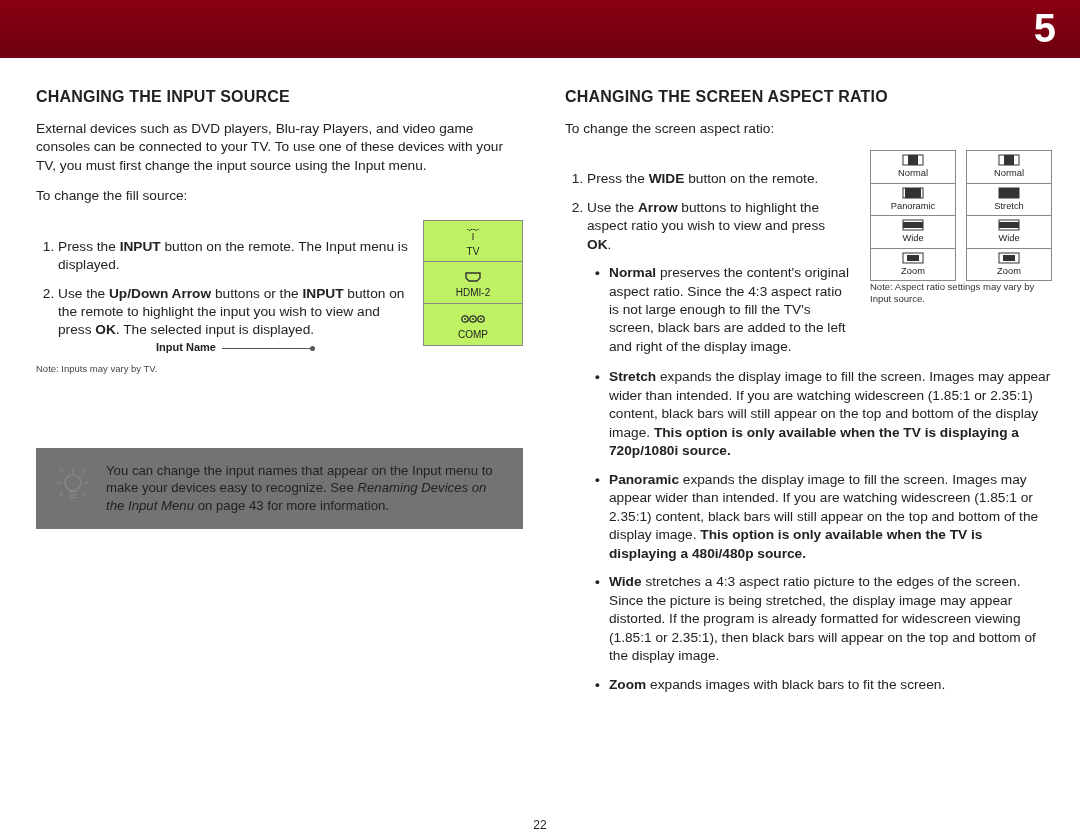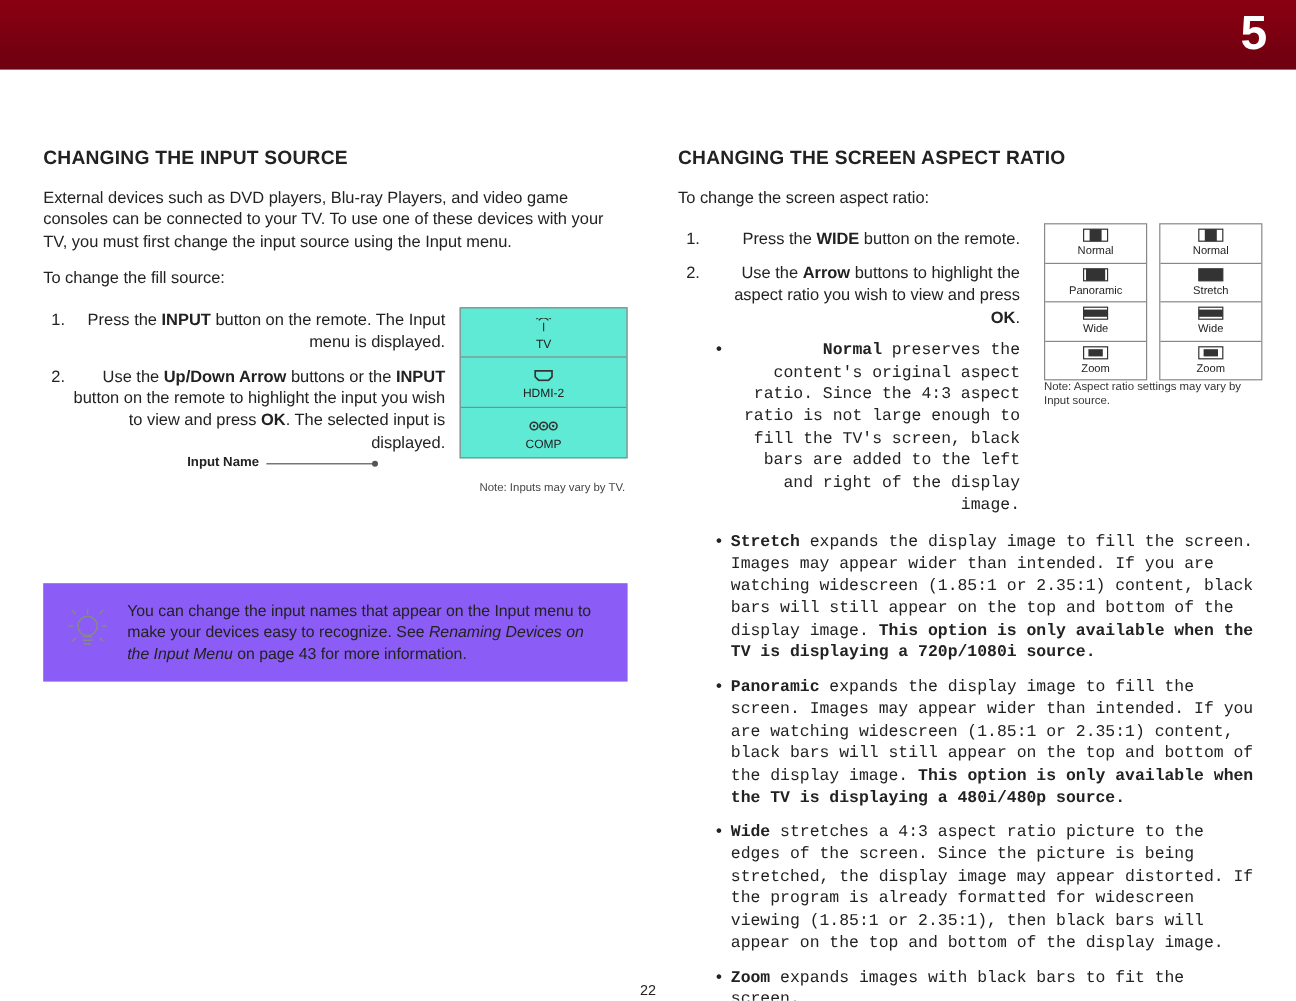--- a/index.html
+++ b/index.html
@@ -35,39 +35,38 @@
     flex: 1;
     font-size: 13.7px;
     line-height: 1.35;
   }
   h2.section-title {
     font-size: 16px;
     font-weight: 900;
     letter-spacing: 0.2px;
     margin-bottom: 12px;
     text-transform: uppercase;
-    margin-top: 36px;
   }
   p { margin-bottom: 12px; }
   .justify { text-align: justify; }
-  ol.steps { list-style: decimal; padding-left: 22px; margin-top: 4px; text-align: right; }
+  ol.steps { list-style: decimal; padding-left: 22px; margin-top: 20px; }
   ol.steps li { margin-bottom: 10px; }
-  ul.bullets { list-style: none; padding-left: 22px; font-family: Liberation Mono, monospace; }
+  ul.bullets { list-style: none; padding-left: 22px; }
   ul.bullets li { position: relative; margin-bottom: 10px; }
   ul.bullets li::before { content: "•"; position: absolute; left: -14px; top: 0; font-weight: bold; }
   .b { font-weight: bold; }
   .i { font-style: italic; }
   
   
   .left-flow { display: flex; gap: 12px; align-items: flex-start; }
   .left-text { flex: 1; }
   .input-menu {
-    width: 140px;
+    width: 100px;
     border: 1px solid #888;
-    background: #5eead4;
+    background: #bef264;
     margin-top: 2px;
   }
   .input-menu .row {
     text-align: center;
     padding: 6px 0 3px;
     border-bottom: 1px solid #888;
     font-size: 10px;
   }
   .input-menu .row:last-child { border-bottom: none; }
   .input-menu .ico { margin-bottom: 2px; font-size: 12px; }
@@ -75,24 +74,24 @@
   
   .input-name-line {
     display: flex;
     align-items: center;
     margin-top: -10px;
   }
   .input-name-label { font-size: 11px; font-weight: bold; margin-left: 120px; }
   .input-name-rule { flex: 1; border-top: 1px solid #555; margin-left: 6px; margin-right: -2px; position:relative; top:1px; max-width: 90px;}
   .input-name-dot { width:5px; height:5px; background:#555; border-radius:50%; position:relative; top:1px;}
   
-  .note-sm { font-size: 9.5px; color: #444; text-align: right; margin-top: 8px; margin-right: 2px; }
+  .note-sm { font-size: 9.5px; color: #444; text-align: left; margin-top: 8px; margin-right: 2px; }
   
   .tipbox {
-    background: #8b5cf6;
+    background: #737373;
     padding: 14px 16px 14px 70px;
     margin-top: 72px;
     position: relative;
     font-size: 13.2px;
     line-height: 1.35;
   }
   .tip-icon {
     position: absolute;
     left: 20px;
     top: 50%;

